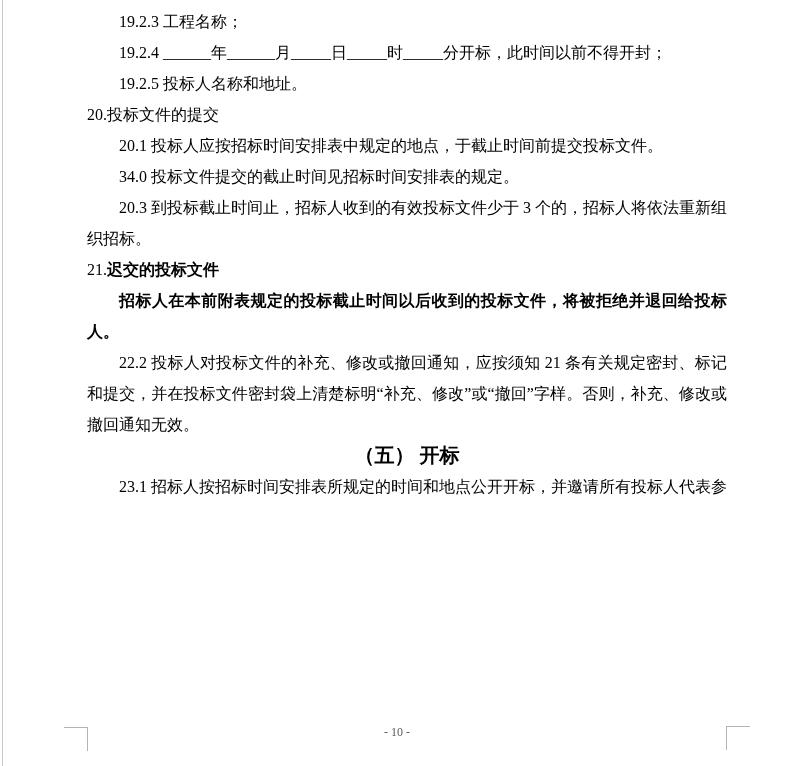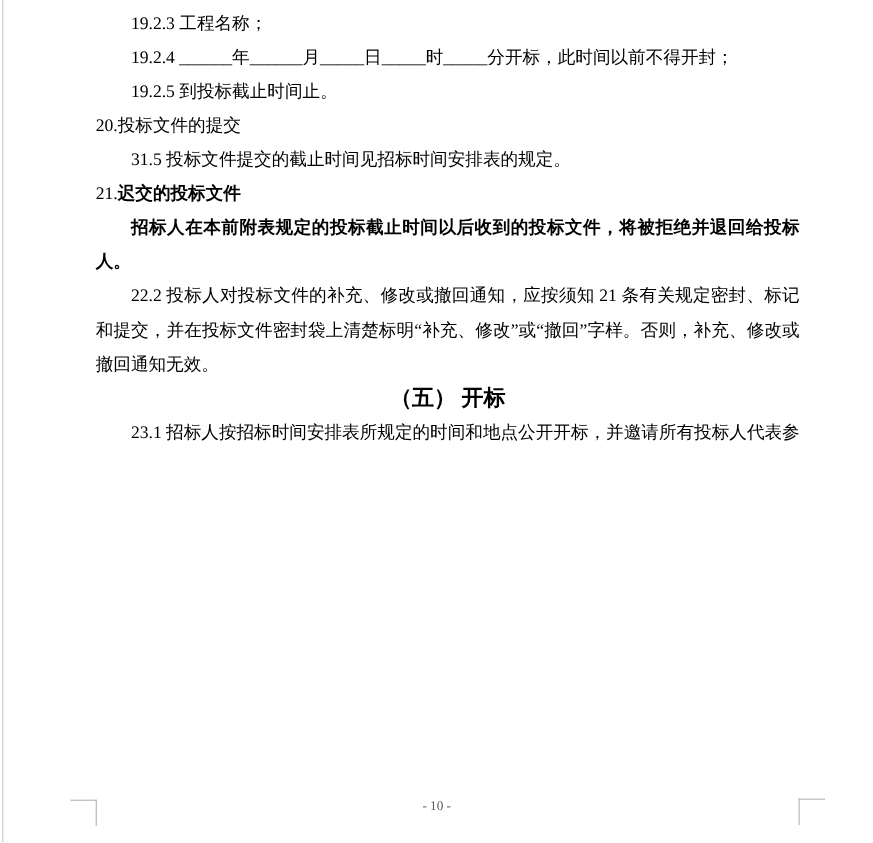--- a/index.html
+++ b/index.html
@@ -63,24 +63,26 @@
 </head>
 <body>
 
 <div class="page">
 
   <div class="page-left-edge"></div>
 
   <div class="text-block">
     <p class="indent">19.2.3 工程名称；</p>
     <p class="indent">19.2.4 ______年______月_____日_____时_____分开标，此时间以前不得开封；</p>
-    <p class="indent">19.2.5 到投标截止时间止。</p>
+    <p class="indent">19.2.5 投标人名称和地址。</p>
 
     <p>20.投标文件的提交</p>
-    <p class="indent">31.5 投标文件提交的截止时间见招标时间安排表的规定。</p>
+    <p class="indent">20.1 投标人应按招标时间安排表中规定的地点，于截止时间前提交投标文件。</p>
+    <p class="indent">34.0 投标文件提交的截止时间见招标时间安排表的规定。</p>
+    <p class="indent">20.3 到投标截止时间止，招标人收到的有效投标文件少于 3 个的，招标人将依法重新组织招标。</p>
 
     <p><span>21.</span><span class="bold">迟交的投标文件</span></p>
     <p class="indent bold">招标人在本前附表规定的投标截止时间以后收到的投标文件，将被拒绝并退回给投标人。</p>
 
     <p class="indent">22.2 投标人对投标文件的补充、修改或撤回通知，应按须知 21 条有关规定密封、标记和提交，并在投标文件密封袋上清楚标明“补充、修改”或“撤回”字样。否则，补充、修改或撤回通知无效。</p>
 
     <p class="section-heading">（五） 开标</p>
 
     <p class="indent">23.1 招标人按招标时间安排表所规定的时间和地点公开开标，并邀请所有投标人代表参</p>
   </div>

